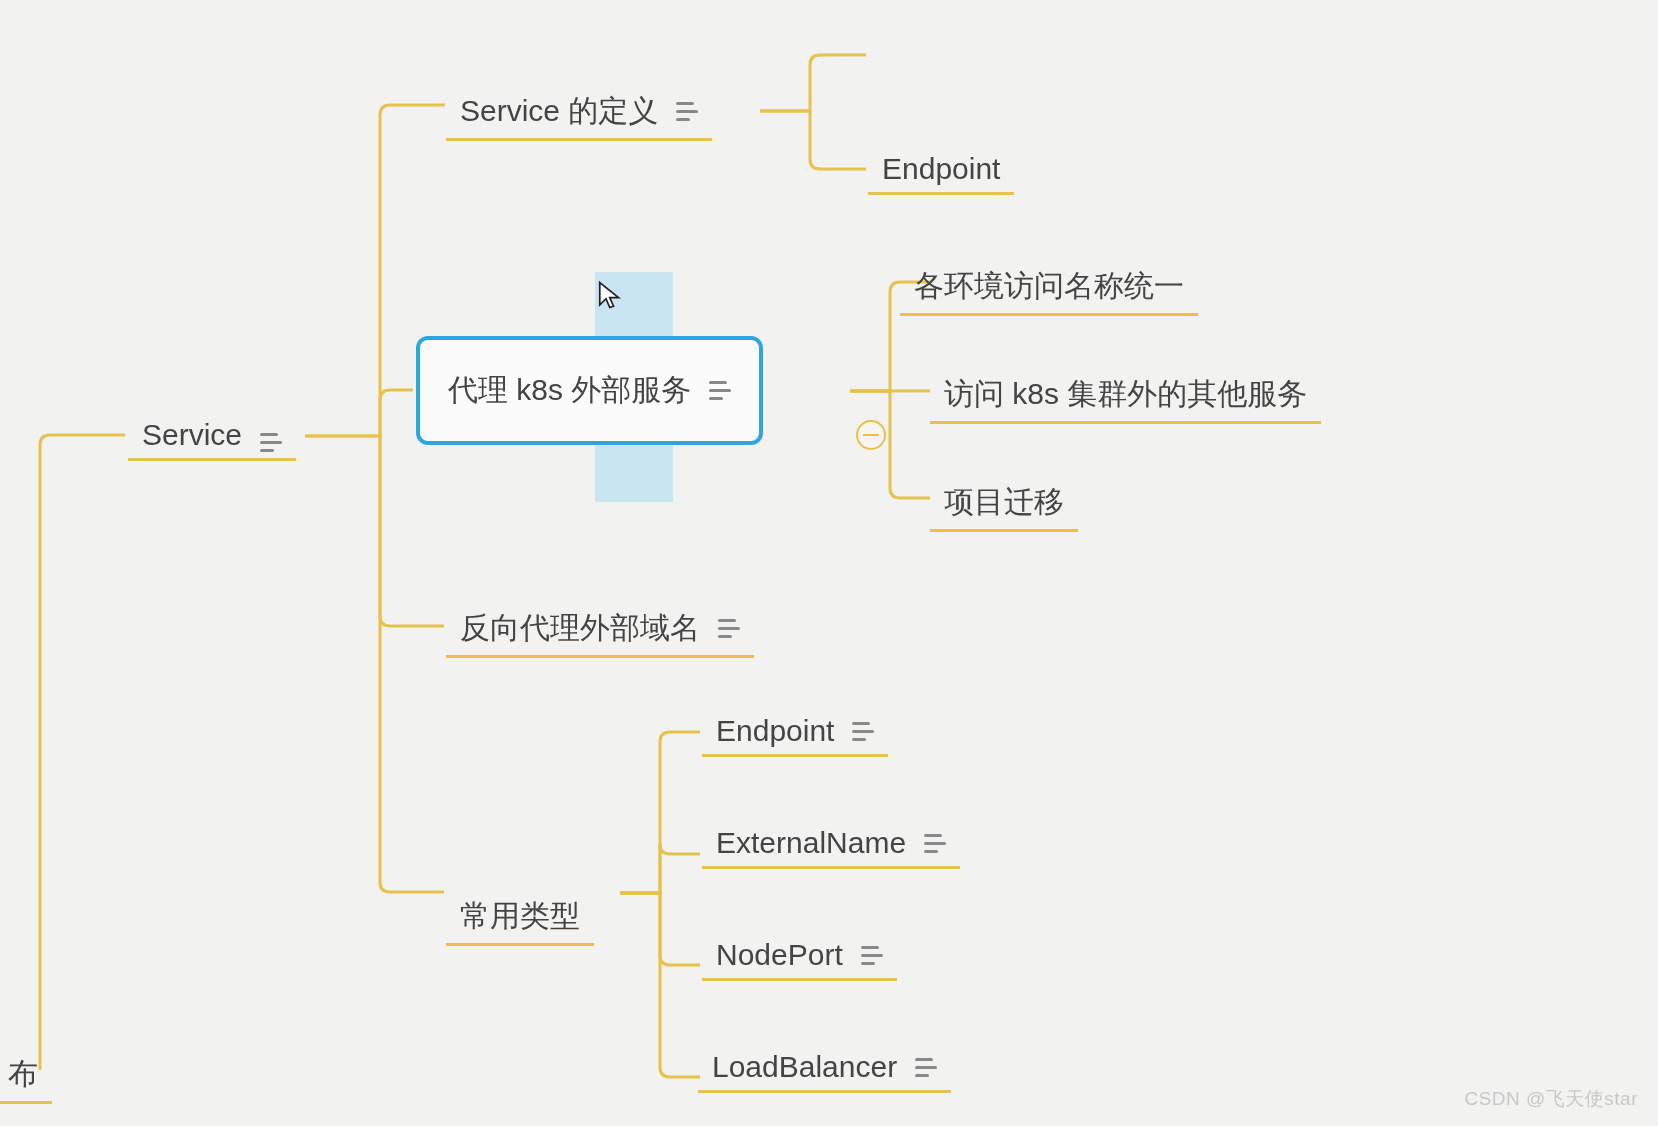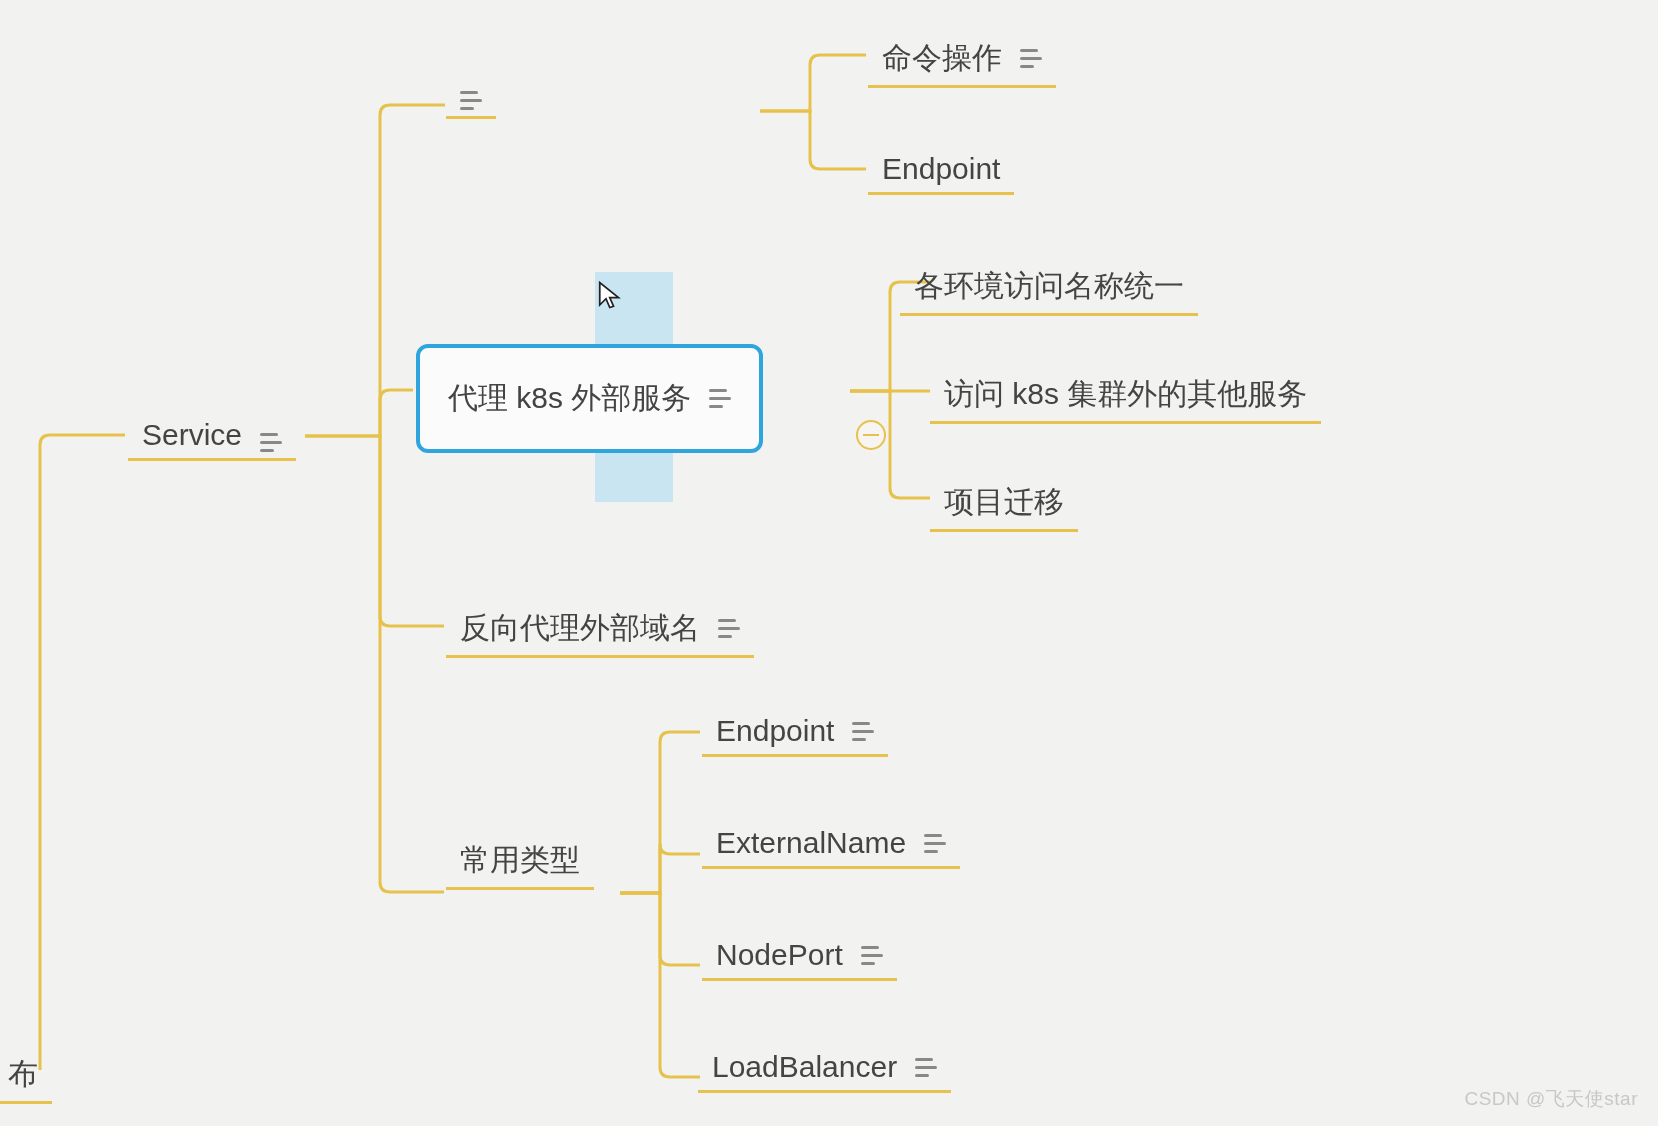--- a/index.html
+++ b/index.html
@@ -57,39 +57,32 @@
   <div class="node" style="left:128px;top:412px;align-items:flex-end;">
     <span>Service</span>
     <span class="notes">
         <span></span>
         <span></span>
         <span></span>
       </span>
   </div>
 
   <div class="node" style="left:446px;top:85px;">
-    <span class="notes">
-        <span></span>
-        <span></span>
-        <span></span>
-      </span>
-  </div>
-  <div class="node" style="left:868px;top:32px;">
-    <span>命令操作</span>
+    <span>Service 的定义</span>
     <span class="notes">
         <span></span>
         <span></span>
         <span></span>
       </span>
   </div>
   <div class="node" style="left:868px;top:146px;">
     <span>Endpoint</span>
   </div>
 
-  <div class="node selected" style="left:416px;top:344px;padding:30px 28px;">
+  <div class="node selected" style="left:416px;top:336px;padding:30px 28px;">
     <span>代理 k8s 外部服务</span>
     <span class="notes">
         <span></span>
         <span></span>
         <span></span>
       </span>
   </div>
   <div class="collapse" style="left:856px;top:420px;"></div>
 
   <div class="node" style="left:900px;top:260px;">
@@ -104,21 +97,21 @@
 
   <div class="node" style="left:446px;top:602px;">
     <span>反向代理外部域名</span>
     <span class="notes">
         <span></span>
         <span></span>
         <span></span>
       </span>
   </div>
 
-  <div class="node" style="left:446px;top:834px;">
+  <div class="node" style="left:446px;top:890px;">
     <span>常用类型</span>
   </div>
   <div class="node" style="left:702px;top:708px;">
     <span>Endpoint</span>
     <span class="notes">
         <span></span>
         <span></span>
         <span></span>
       </span>
   </div>

